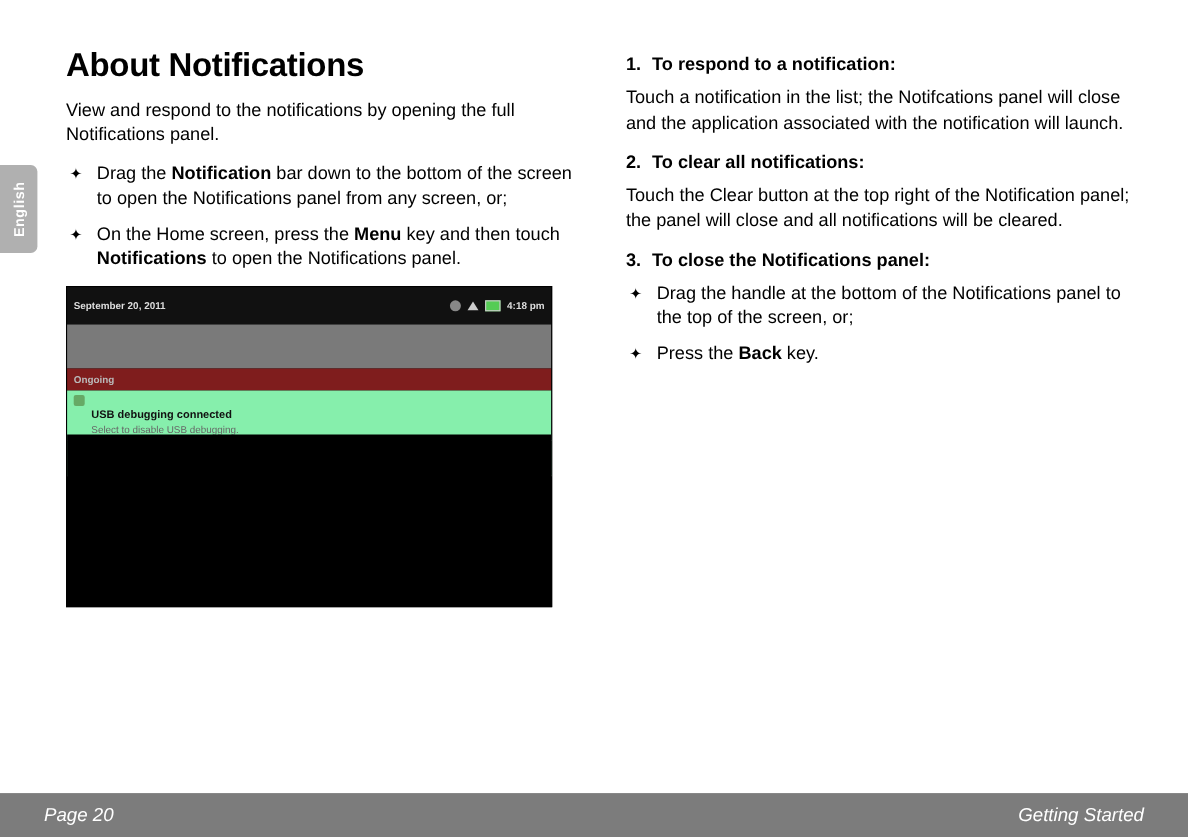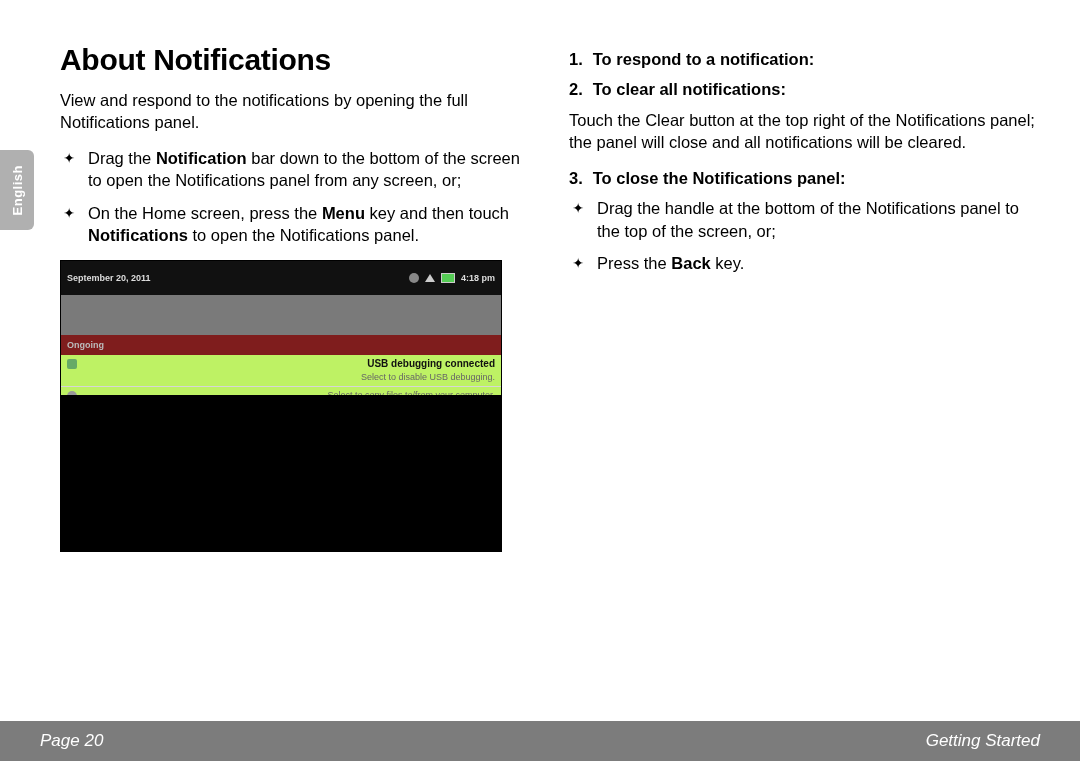--- a/index.html
+++ b/index.html
@@ -126,25 +126,24 @@
     height: 16px;
     background: #7f1d1d;
     color: #bbb;
     font-size: 9px;
     font-weight: bold;
     padding: 2px 6px;
     display: flex;
     align-items: center;
   }
   .shot .row {
-    background: #bef264;
-    padding: 2px 6px 3px 22px;
+    background: #86efac;
+    padding: 16px 6px 3px 22px;
     position: relative;
     border-bottom: 1px solid #d6d6d6;
-    text-align: right;
   }
   .shot .row .ricon {
     position: absolute;
     left: 6px;
     top: 4px;
     width: 10px; height: 10px;
     background: #6a6;
     border-radius: 2px;
   }
   .shot .row .ricon.usb {
@@ -238,26 +237,27 @@
         </div>
         <div class="blackfill"></div>
       </div>
     </div>
 
     <div class="col">
       <div class="numhead">
         <span>1.</span>
         <span>To respond to a notification:</span>
       </div>
+      <p class="para">Touch a notification in the list; the Notifcations panel will close and the application associated with the notification will launch.</p>
 
       <div class="numhead">
         <span>2.</span>
         <span>To clear all notifications:</span>
       </div>
-      <p class="para">Touch the Clear button at the top right of the Notifications panel; the panel will close and all notifications will be cleared.</p>
+      <p class="para">Touch the Clear button at the top right of the Notification panel; the panel will close and all notifications will be cleared.</p>
 
       <div class="numhead">
         <span>3.</span>
         <span>To close the Notifications panel:</span>
       </div>
       <ul class="bullets">
         <li>
           <span class="star">✦</span>
           <span>Drag the handle at the bottom of the Notifications panel to the top of the screen, or;</span>
         </li>

